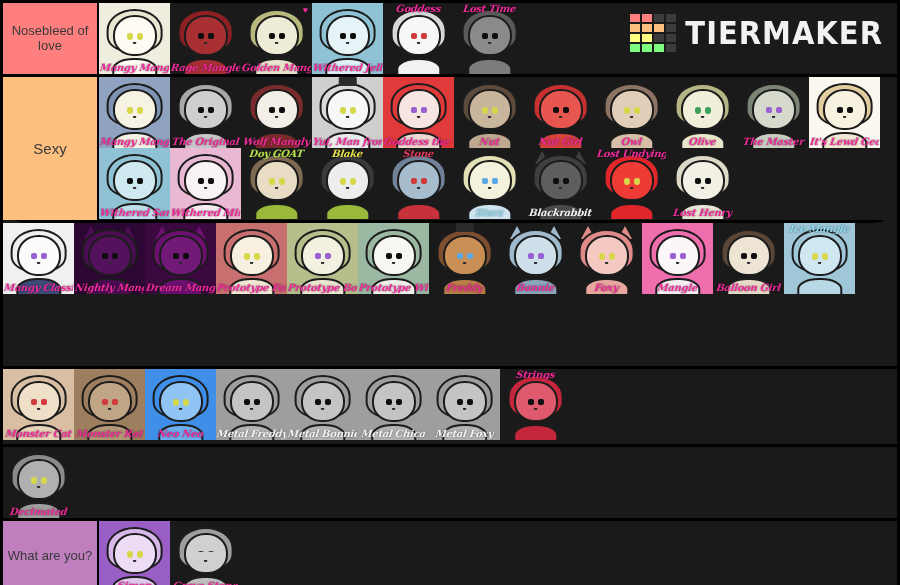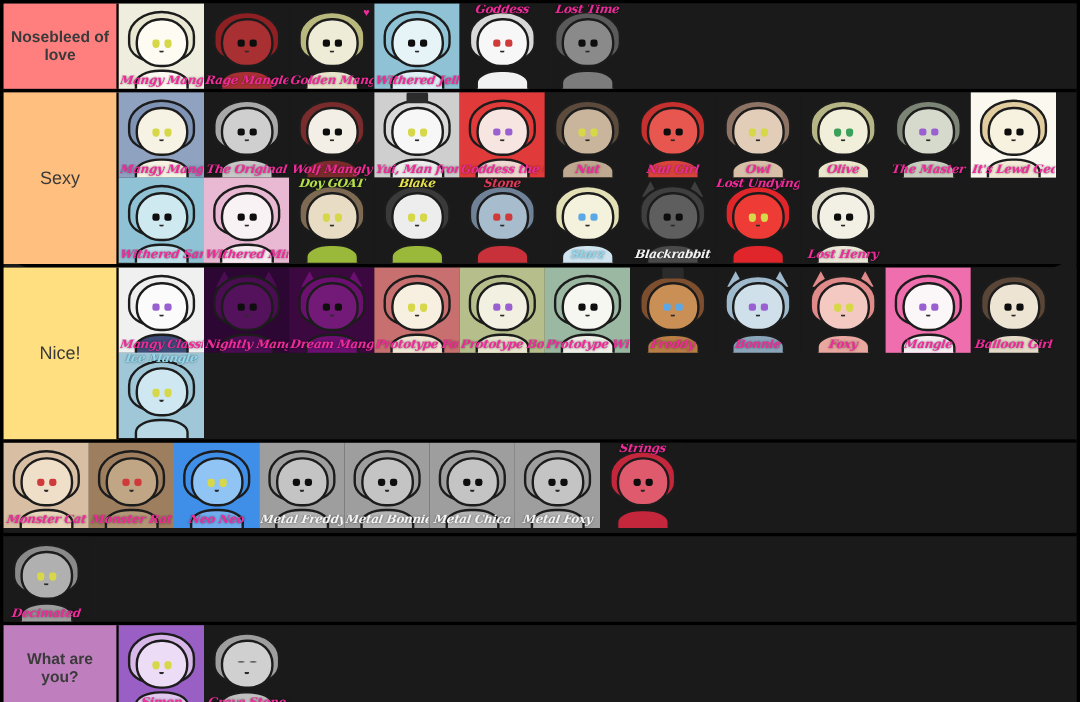--- a/index.html
+++ b/index.html
@@ -71,21 +71,21 @@
     align-items: center;
     justify-content: center;
     text-align: center;
     padding: 2px 4px;
     color: #3a3a3a;
     font-size: 15px;
     line-height: 1.15;
     word-break: break-word;
     font-family: "Liberation Sans", sans-serif;
   }
-  .tier-label.small { font-size: 13px; font-weight: bold; }
+  .tier-label.small { font-size: 13px; }
   .tier-items {
     flex: 1 1 auto;
     display: flex;
     flex-wrap: wrap;
     align-content: flex-start;
     background: #1a1a1a;
     min-height: 100%;
   }
 
   
@@ -231,20 +231,41 @@
     color: #ef2b9a;
     font-size: 9px;
     line-height: 1;
   }
 </style>
 </head>
 <body>
 
 <div id="app">
 
+  <div class="brand">
+    <div class="brand-grid">
+        <i style="background: rgb(255, 127, 127);"></i>
+        <i style="background: rgb(255, 127, 127);"></i>
+        <i style="background: rgb(60, 60, 60);"></i>
+        <i style="background: rgb(60, 60, 60);"></i>
+        <i style="background: rgb(255, 191, 127);"></i>
+        <i style="background: rgb(255, 191, 127);"></i>
+        <i style="background: rgb(255, 191, 127);"></i>
+        <i style="background: rgb(60, 60, 60);"></i>
+        <i style="background: rgb(255, 255, 127);"></i>
+        <i style="background: rgb(255, 255, 127);"></i>
+        <i style="background: rgb(60, 60, 60);"></i>
+        <i style="background: rgb(60, 60, 60);"></i>
+        <i style="background: rgb(127, 255, 127);"></i>
+        <i style="background: rgb(127, 255, 127);"></i>
+        <i style="background: rgb(127, 255, 127);"></i>
+        <i style="background: rgb(60, 60, 60);"></i>
+      </div>
+    <div class="brand-word">TIERMAKER</div>
+  </div>
 
   <div id="rows">
       <div class="tier-row" style="min-height: 71px;">
         <div class="tier-label small" style="background: rgb(255, 127, 127);">Nosebleed of love</div>
         <div class="tier-items">
           <div class="thumb" style="background: rgb(239, 237, 221);">
             <div class="art">
               <div class="body" style="background: rgb(253, 251, 242);"></div>
               <div class="hair" style="background: rgb(233, 230, 210);"></div>
               <div class="head" style="background: rgb(253, 251, 242);">
@@ -560,21 +581,20 @@
                 <div class="eye l"></div>
                 <div class="eye r"></div>
                 <div class="mouth"></div>
               </div>
             </div>
             <div class="cap-text">Lost Henry</div>
           </div>
         </div>
       </div>
       <div class="tier-row" style="min-height: 146px;">
-        <div class="tier-label" style="background: rgb(255, 223, 127);">Nice!</div>
         <div class="tier-items">
           <div class="thumb" style="background: rgb(240, 240, 240);">
             <div class="art">
               <div class="body" style="background: rgb(63, 75, 120);"></div>
               <div class="hair" style="background: rgb(239, 239, 239);"></div>
               <div class="head" style="background: rgb(251, 251, 251);">
                 <div class="eye l violet"></div>
                 <div class="eye r violet"></div>
                 <div class="mouth"></div>
               </div>

